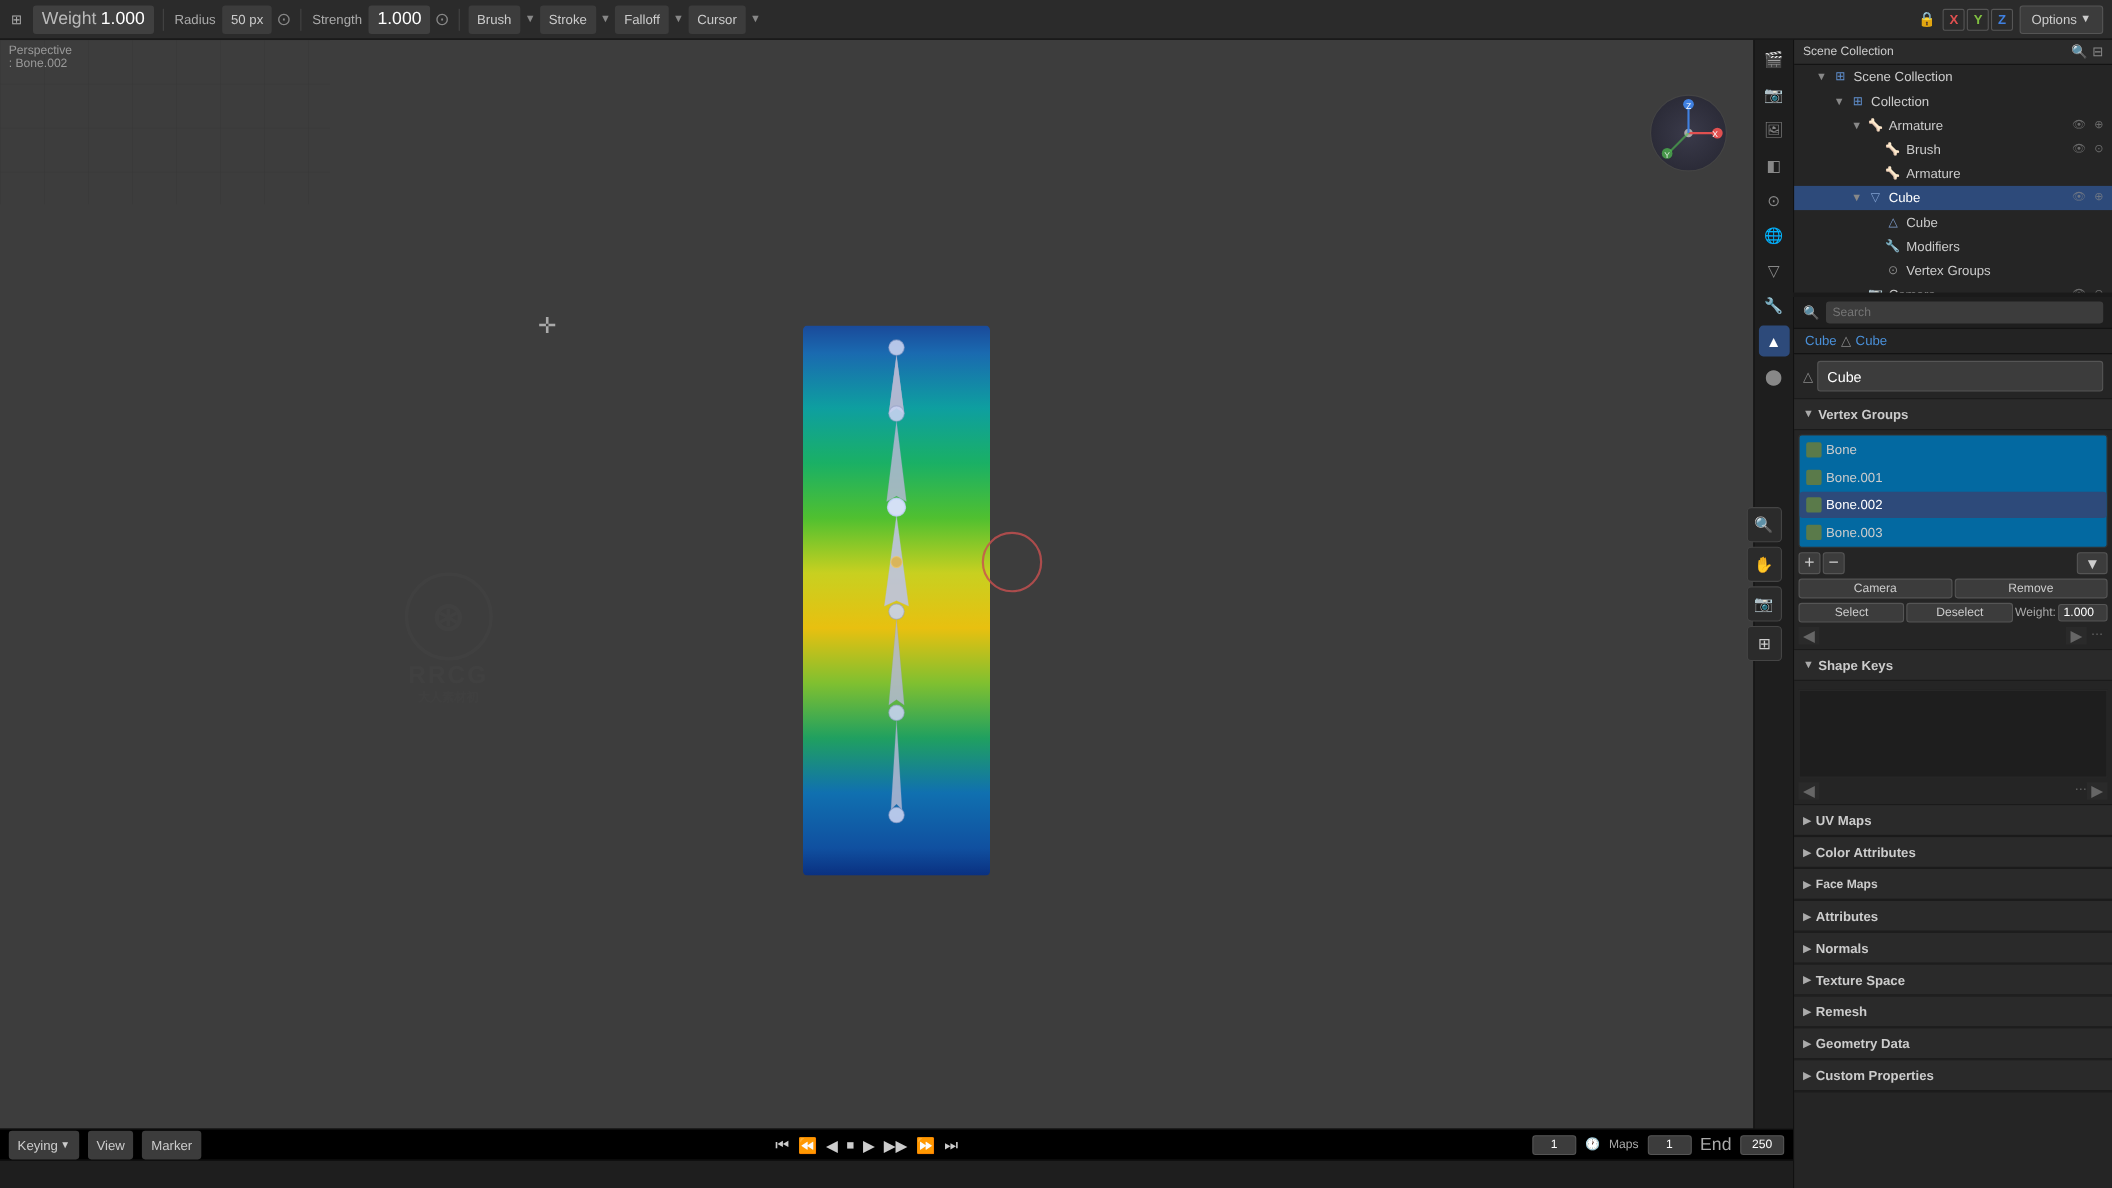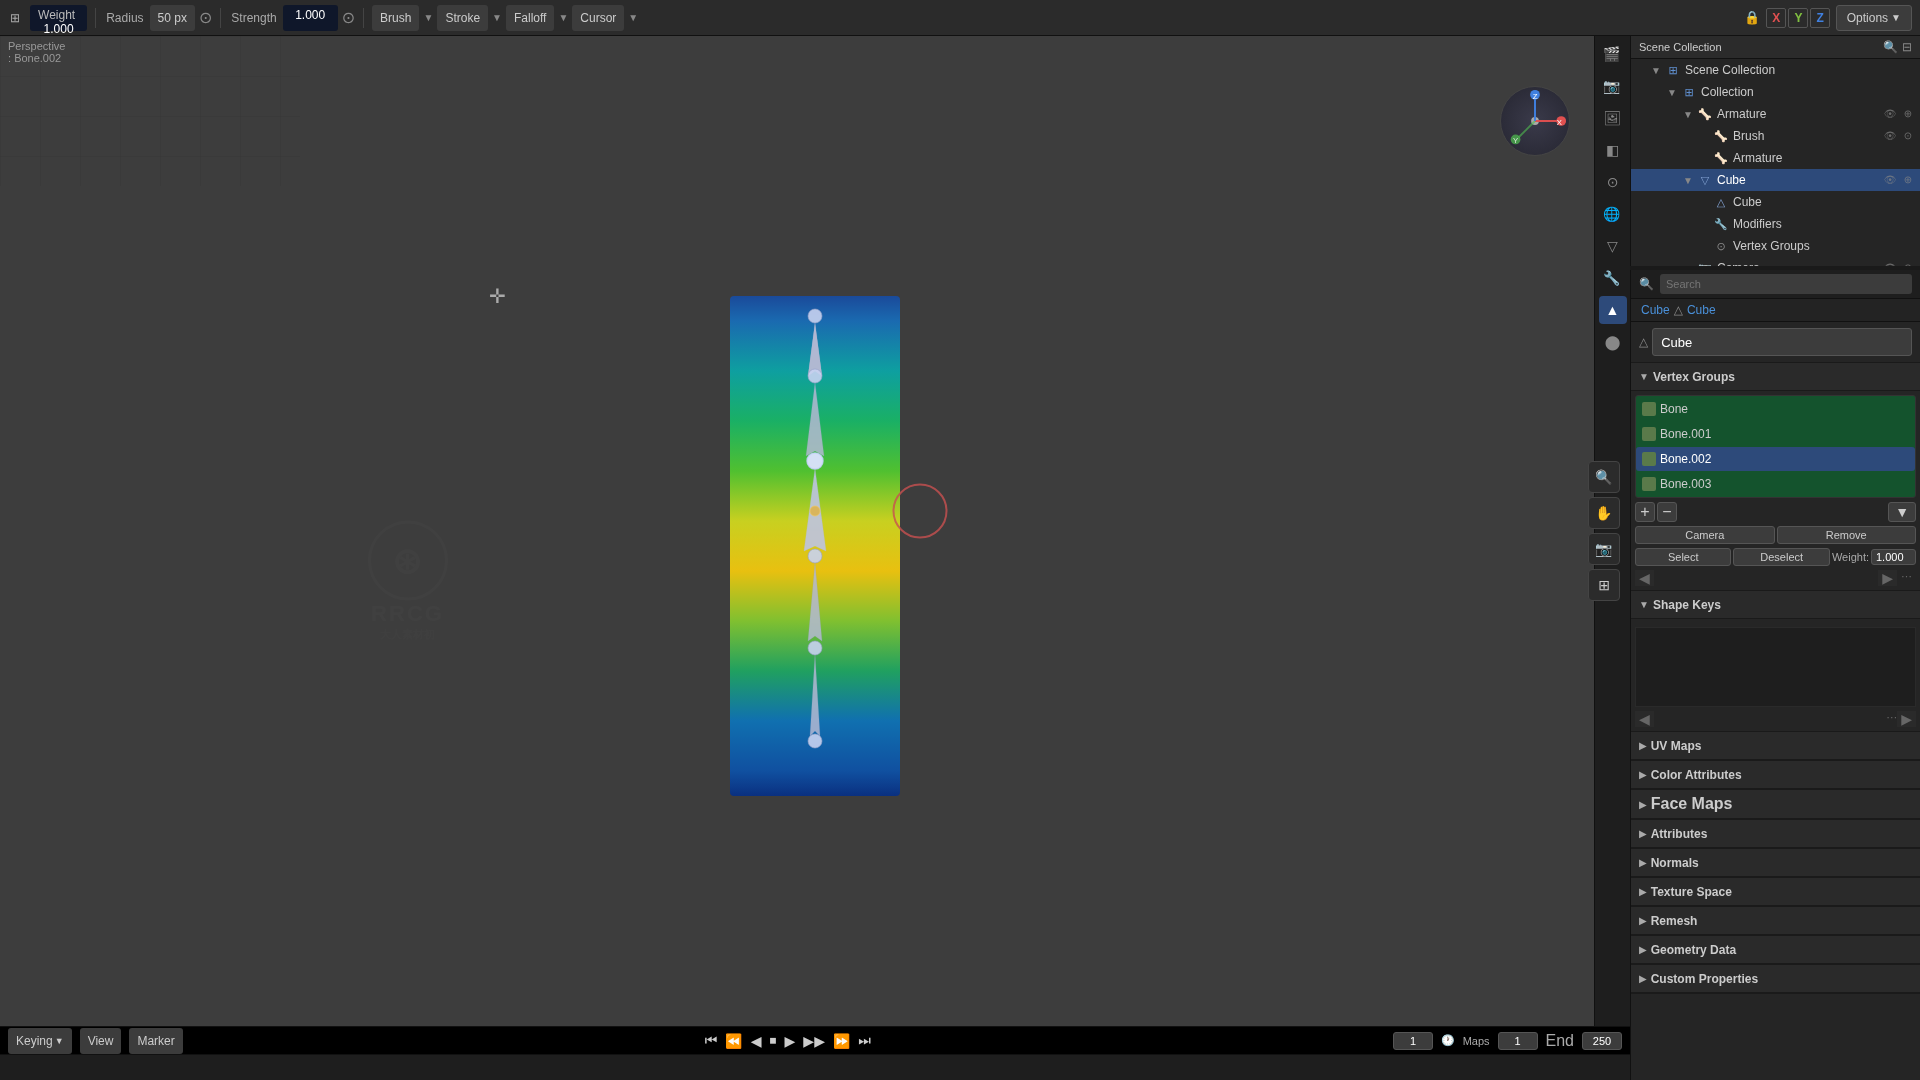--- a/index.html
+++ b/index.html
@@ -37,31 +37,30 @@
       height: 26px;
       display: flex;
       align-items: center;
     }
     .toolbar-label {
       color: #aaa;
       font-size: 12px;
       margin: 0 2px;
     }
     .toolbar-value {
-      background: #0f172a;
+      background: #404040;
       color: #fff;
       border: none;
       padding: 3px 8px;
       border-radius: 3px;
-      font-size: 12px;
+      font-size: 16px;
       height: 26px;
       display: inline-flex;
       align-items: center;
       min-width: 55px;
-      flex-direction: column;
     }
     .toolbar-separator {
       width: 1px;
       height: 20px;
       background: #444;
       margin: 0 4px;
     }
 
     
     #left-info {
@@ -796,21 +795,21 @@
 
   <div class="prop-section">
     <div class="prop-section-header-row">
       <div style="display:flex; align-items:center; gap:4px;">
         <span style="color:#aaa; font-size:10px;">▼</span>
         <span style="font-size:12px; color:#ccc; font-weight:bold;">Vertex Groups</span>
       </div>
     </div>
     <div style="padding: 4px;">
 
-      <div style="background:#14532d; border:1px solid #333; border-radius:3px; margin-bottom:4px;">
+      <div style="background:#0369a1; border:1px solid #333; border-radius:3px; margin-bottom:4px;">
         <div class="vgroup-item">
           <span class="bone-icon"></span>
           <span style="font-size:12px; color:#ccc;">Bone</span>
         </div>
         <div class="vgroup-item">
           <span class="bone-icon"></span>
           <span style="font-size:12px; color:#ccc;">Bone.001</span>
         </div>
         <div class="vgroup-item selected">
           <span class="bone-icon"></span>
@@ -886,21 +885,21 @@
         <span style="color:#aaa; font-size:10px;">▶</span>
         <span style="font-size:12px; color:#ccc; font-weight:bold;">Color Attributes</span>
       </div>
     </div>
   </div>
 
   <div class="prop-section-collapsed">
     <div class="prop-section-header-row">
       <div style="display:flex; align-items:center; gap:4px;">
         <span style="color:#aaa; font-size:10px;">▶</span>
-        <span style="font-size:16px; color:#ccc; font-weight:bold;">Face Maps</span>
+        <span style="font-size:11px; color:#ccc; font-weight:bold;">Face Maps</span>
       </div>
     </div>
   </div>
 
   <div class="prop-section-collapsed">
     <div class="prop-section-header-row">
       <div style="display:flex; align-items:center; gap:4px;">
         <span style="color:#aaa; font-size:10px;">▶</span>
         <span style="font-size:12px; color:#ccc; font-weight:bold;">Attributes</span>
       </div>

